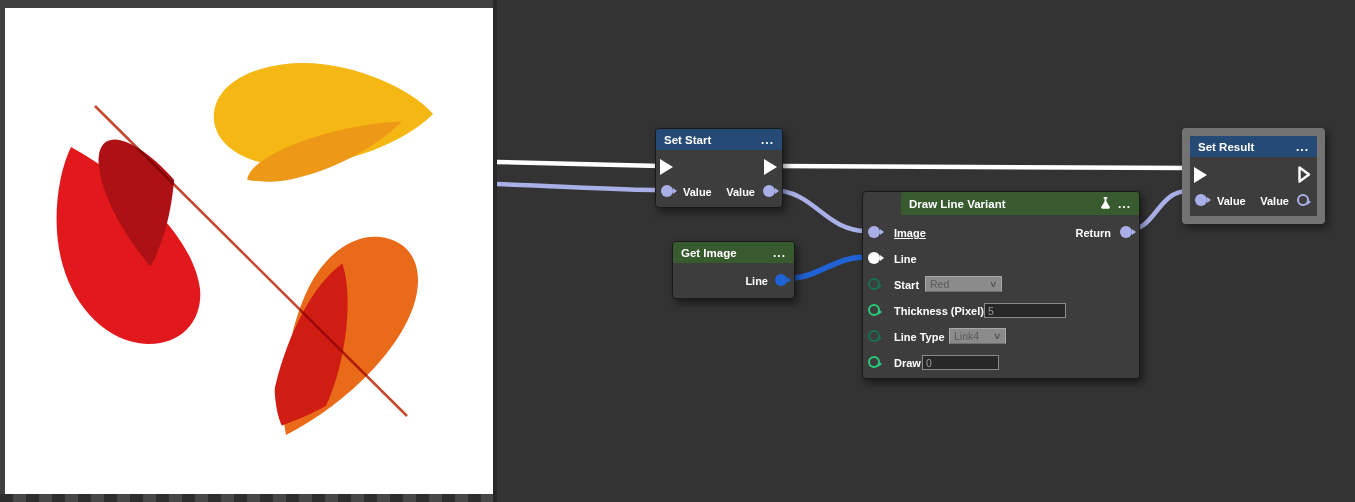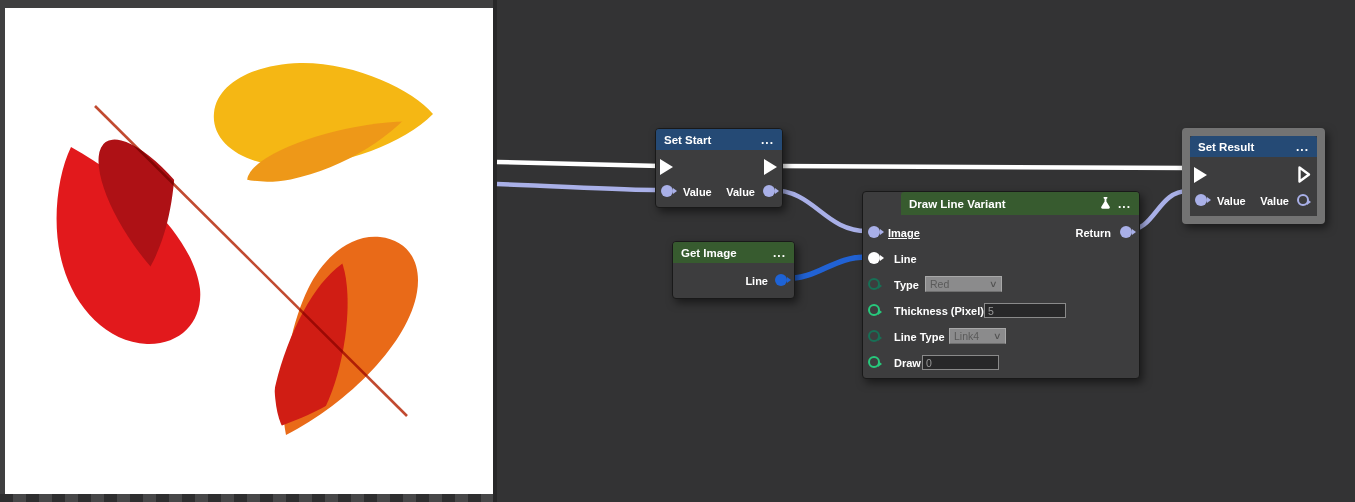--- a/index.html
+++ b/index.html
@@ -131,29 +131,29 @@
       <span class="ntitle">Draw Line Variant</span>
       <span class="flask">
         <svg width="13" height="14" viewBox="0 0 14 15">
           <path d="M5 1h4v1.4l-1 .7v2.7l3.5 5.8c.6 1-.1 2.2-1.3 2.2H3.8c-1.2 0-1.9-1.2-1.3-2.2L6 5.8V3.1l-1-.7z" fill="#ffffff"></path>
         </svg>
       </span>
       <span class="ndots">...</span>
     </div>
 
     <span class="pc lav" style="left:5px;top:34px;"></span>
-    <span class="plabel" style="left:25px;top:35px;text-decoration:underline;">Image</span>
+    <span class="plabel" style="left:31px;top:35px;text-decoration:underline;">Image</span>
     <span class="plabel right" style="right:28px;top:35px;">Return</span>
     <span class="pc lav" style="right:7px;top:34px;"></span>
 
     <span class="pc white" style="left:5px;top:60px;"></span>
     <span class="plabel" style="left:31px;top:61px;">Line</span>
 
     <span class="pc ring-teal" style="left:5px;top:86px;"></span>
-    <span class="plabel" style="left:31px;top:87px;">Type</span>
+    <span class="plabel" style="left:31px;top:87px;">Start</span>
     <div class="dropdown" style="left:62px;top:84px;width:77px;">
       <span>Red</span>
       <span class="chev">∨</span>
     </div>
 
     <span class="pc ring-green" style="left:5px;top:112px;"></span>
     <span class="plabel" style="left:31px;top:113px;">Thickness (Pixel)</span>
     <input class="tfield" style="left: 121px; top: 111px; width: 82px;" readonly="" value="5">
 
     <span class="pc ring-teal" style="left:5px;top:138px;"></span>

